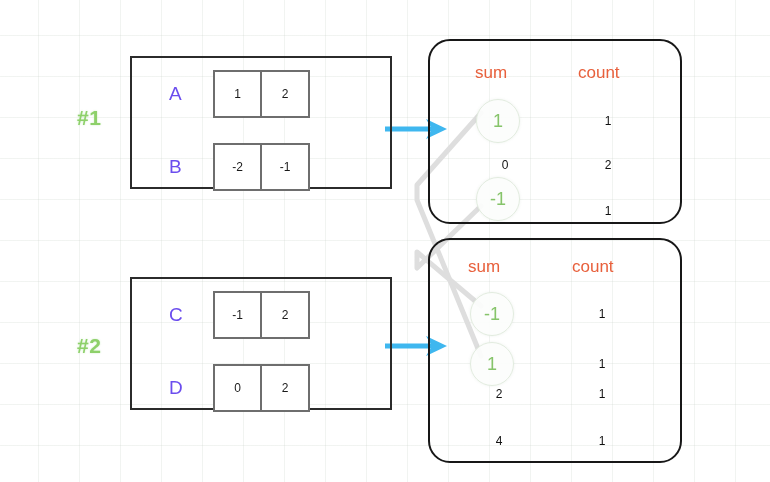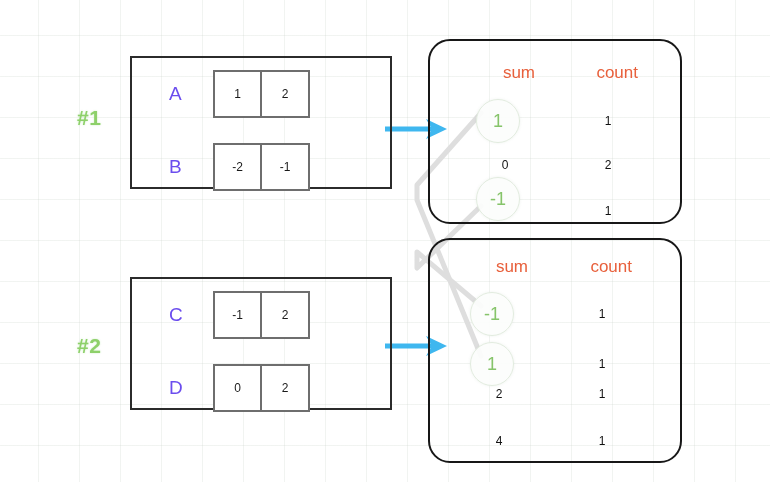--- a/index.html
+++ b/index.html
@@ -60,21 +60,21 @@
     position:absolute;
     border:2px solid #171717;
     border-radius:22px;
     background:rgba(255,255,255,0);
     box-sizing:border-box;
   }
   .colhead{
     position:absolute;
     color:#e8603c;
     font-size:17px;
-    text-align:right;
+    text-align:left;
     line-height:1;
   }
   .val{
     position:absolute;
     font-size:12px;
     color:#111;
     text-align:center;
     line-height:1;
     width:40px;
   }

